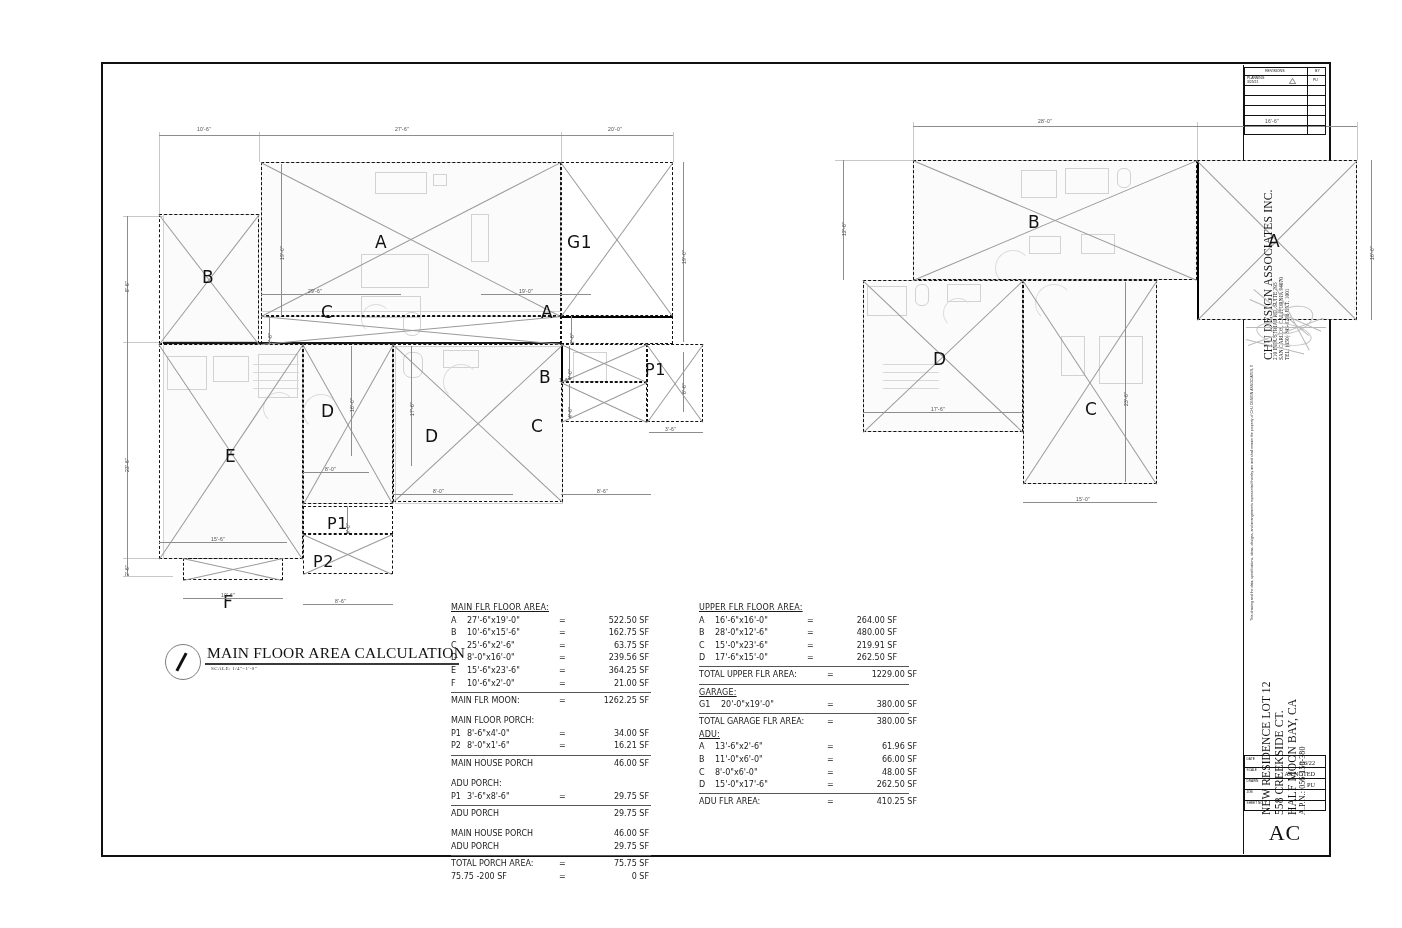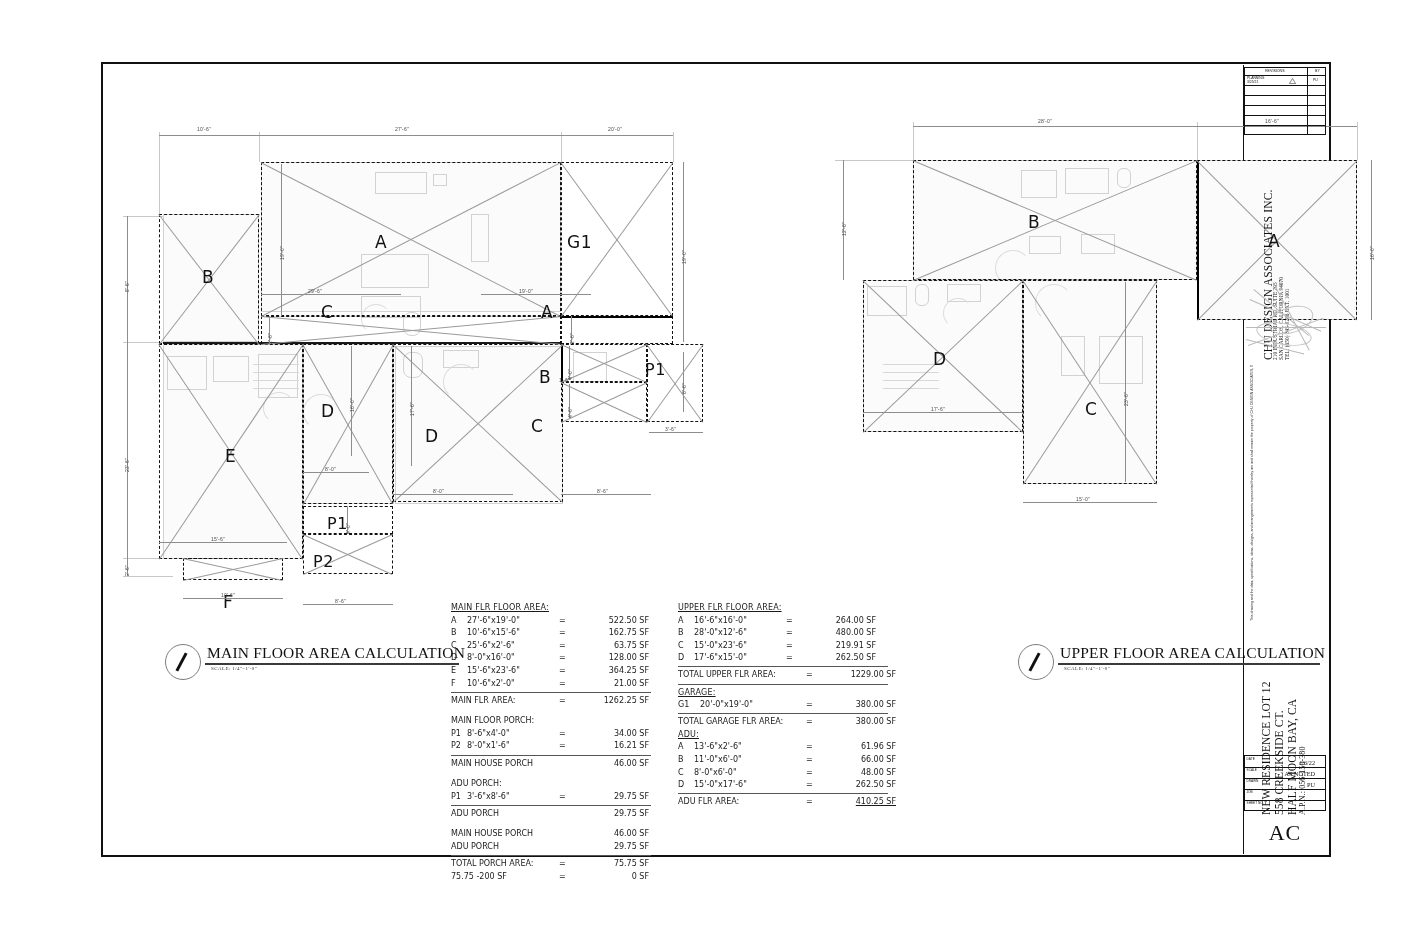--- a/index.html
+++ b/index.html
@@ -305,27 +305,20 @@
     <div class="zlabel" style="left:190px;top:285px;font-size:17px;">D</div>
     <div class="zlabel" style="left:342px;top:335px;font-size:17px;">C</div>
 
     <div class="dimh" style="left:120px;top:348px;width:160px;"></div>
     <div class="dimtxt" style="left:188px;top:342px;">17'-6"</div>
     <div class="dimv" style="left:382px;top:218px;height:200px;"></div>
     <div class="dimtxt v" style="left:380px;top:342px;">23'-6"</div>
     <div class="dimh" style="left:280px;top:438px;width:134px;"></div>
     <div class="dimtxt" style="left:333px;top:432px;">15'-0"</div>
 
-    <div class="plantitle" style="left:275px;top:578px;width:340px;height:42px;">
-      <div class="pt-circle" style="left:0;top:2px;"></div>
-      <div class="pt-slash" style="left:15px;top:10px;"></div>
-      <div class="pt-name" style="left:42px;top:2px;">UPPER FLOOR AREA CALCULATION</div>
-      <div class="pt-rule" style="left:40px;top:21px;width:262px;"></div>
-      <div class="pt-scale" style="left:46px;top:24px;">SCALE: 1/4"=1'-0"</div>
-    </div>
   </div>
 
   <div class="calc" style="left:348px;top:538px;width:200px;">
     <div class="crow hdr">MAIN FLR FLOOR AREA:</div>
     <div class="crow">
       <span class="c-k">A</span>
       <span class="c-d">27'-6"x19'-0"</span>
       <span class="c-e">=</span>
       <span class="c-v">522.50 SF</span>
     </div>
@@ -338,37 +331,37 @@
     <div class="crow">
       <span class="c-k">C</span>
       <span class="c-d">25'-6"x2'-6"</span>
       <span class="c-e">=</span>
       <span class="c-v">63.75 SF</span>
     </div>
     <div class="crow">
       <span class="c-k">D</span>
       <span class="c-d">8'-0"x16'-0"</span>
       <span class="c-e">=</span>
-      <span class="c-v">128.00 SF</span>
+      <span class="c-v">239.56 SF</span>
     </div>
     <div class="crow">
       <span class="c-k">E</span>
       <span class="c-d">15'-6"x23'-6"</span>
       <span class="c-e">=</span>
       <span class="c-v">364.25 SF</span>
     </div>
     <div class="crow">
       <span class="c-k">F</span>
       <span class="c-d">10'-6"x2'-0"</span>
       <span class="c-e">=</span>
       <span class="c-v">21.00 SF</span>
     </div>
     <div class="hr"></div>
     <div class="crow">
-      <span class="c-lab">MAIN FLR AREA:</span>
+      <span class="c-lab">MAIN FLR MOON:</span>
       <span class="c-e">=</span>
       <span class="c-v">1262.25 SF</span>
     </div>
     <div class="sp"></div>
     <div class="crow">MAIN FLOOR PORCH:</div>
     <div class="crow">
       <span class="c-k">P1</span>
       <span class="c-d">8'-6"x4'-0"</span>
       <span class="c-e">=</span>
       <span class="c-v">34.00 SF</span>
@@ -412,21 +405,21 @@
       <span class="c-e">=</span>
       <span class="c-v">75.75 SF</span>
     </div>
     <div class="crow">
       <span class="c-lab">75.75 -200 SF</span>
       <span class="c-e">=</span>
       <span class="c-v">0 SF</span>
     </div>
   </div>
 
-  <div class="calc" style="left:575px;top:538px;width:210px;">
+  <div class="calc" style="left:596px;top:538px;width:210px;">
     <div class="crow hdr">UPPER FLR FLOOR AREA:</div>
     <div class="crow">
       <span class="c-k">A</span>
       <span class="c-d">16'-6"x16'-0"</span>
       <span class="c-e">=</span>
       <span class="c-v">264.00 SF</span>
     </div>
     <div class="crow">
       <span class="c-k">B</span>
       <span class="c-d">28'-0"x12'-6"</span>
@@ -487,21 +480,21 @@
     <div class="crow">
       <span class="c-k">D</span>
       <span class="c-d">15'-0"x17'-6"</span>
       <span class="c-e" style="left:128px;">=</span>
       <span class="c-v" style="left:138px;">262.50 SF</span>
     </div>
     <div class="hr"></div>
     <div class="crow">
       <span class="c-lab">ADU FLR AREA:</span>
       <span class="c-e" style="left:128px;">=</span>
-      <span class="c-v" style="left:138px;text-decoration:underline;">410.25 SF</span>
+      <span class="c-v" style="left:138px;">410.25 SF</span>
     </div>
   </div>
 
   <div id="tb">
 
     <div class="tbx" id="revbox">
       <div class="revhdr">
         <span style="left:20px;">REVISIONS</span>
         <span style="left:70px;">BY</span>
       </div>

